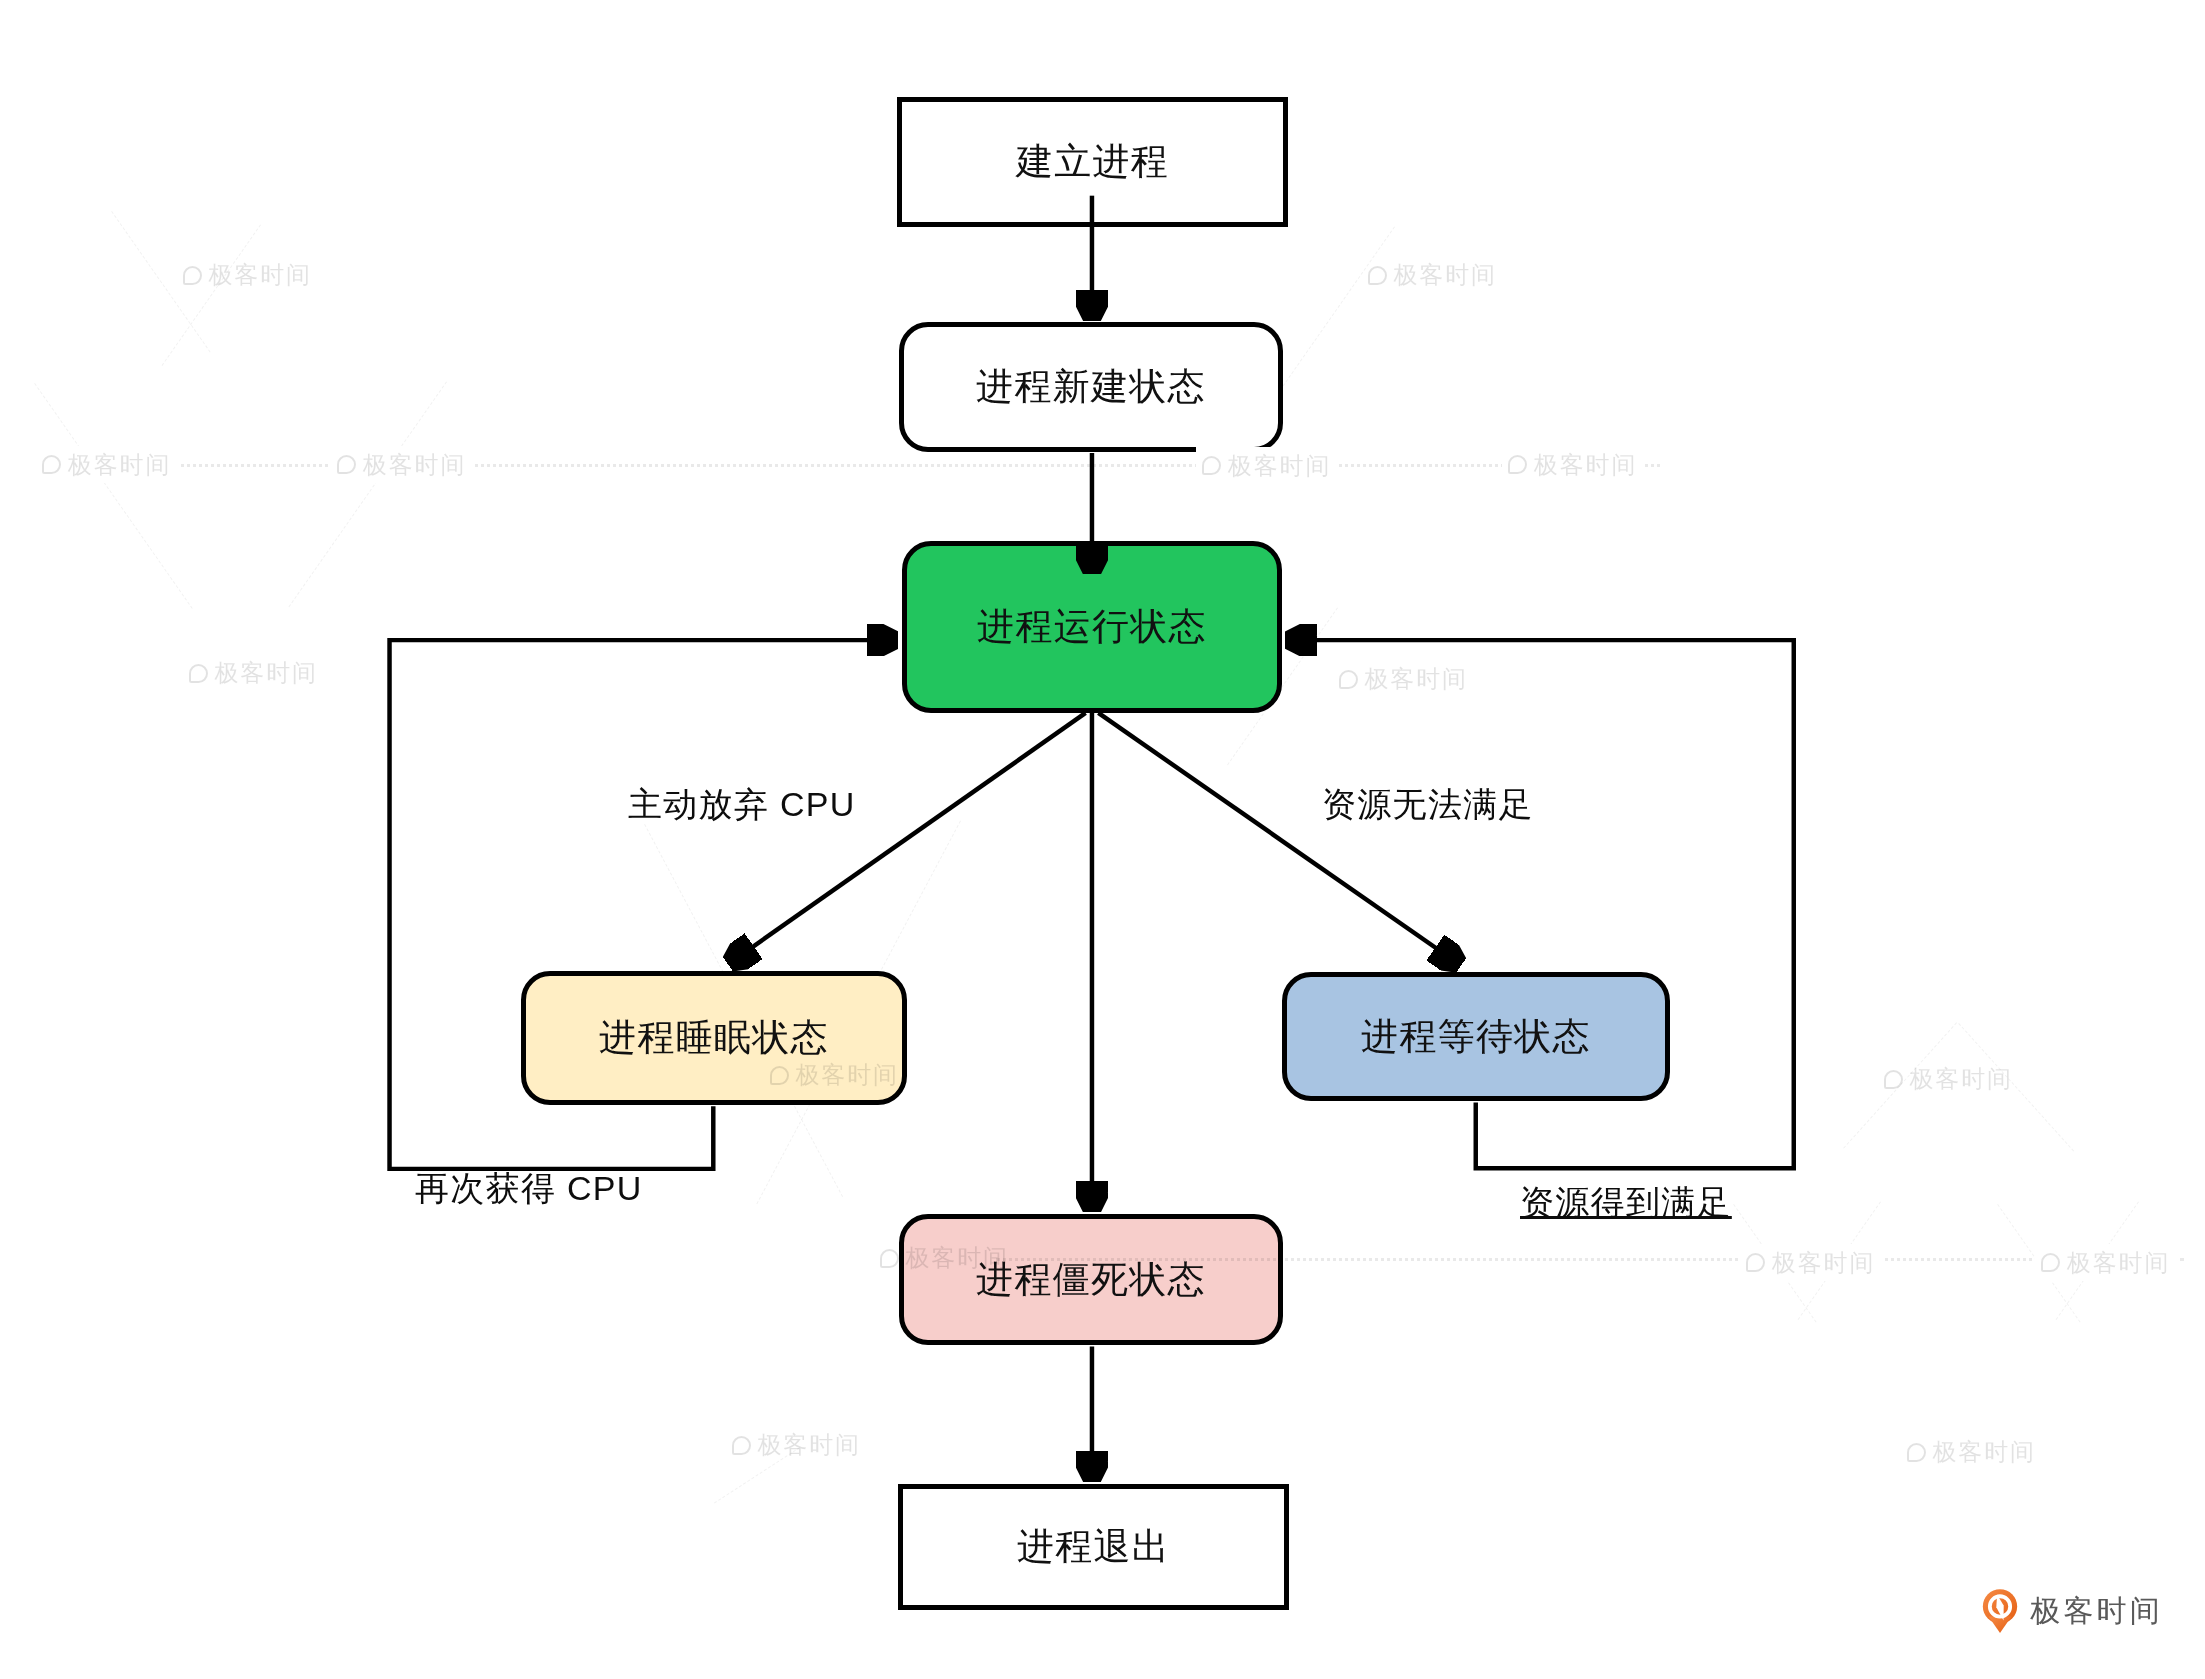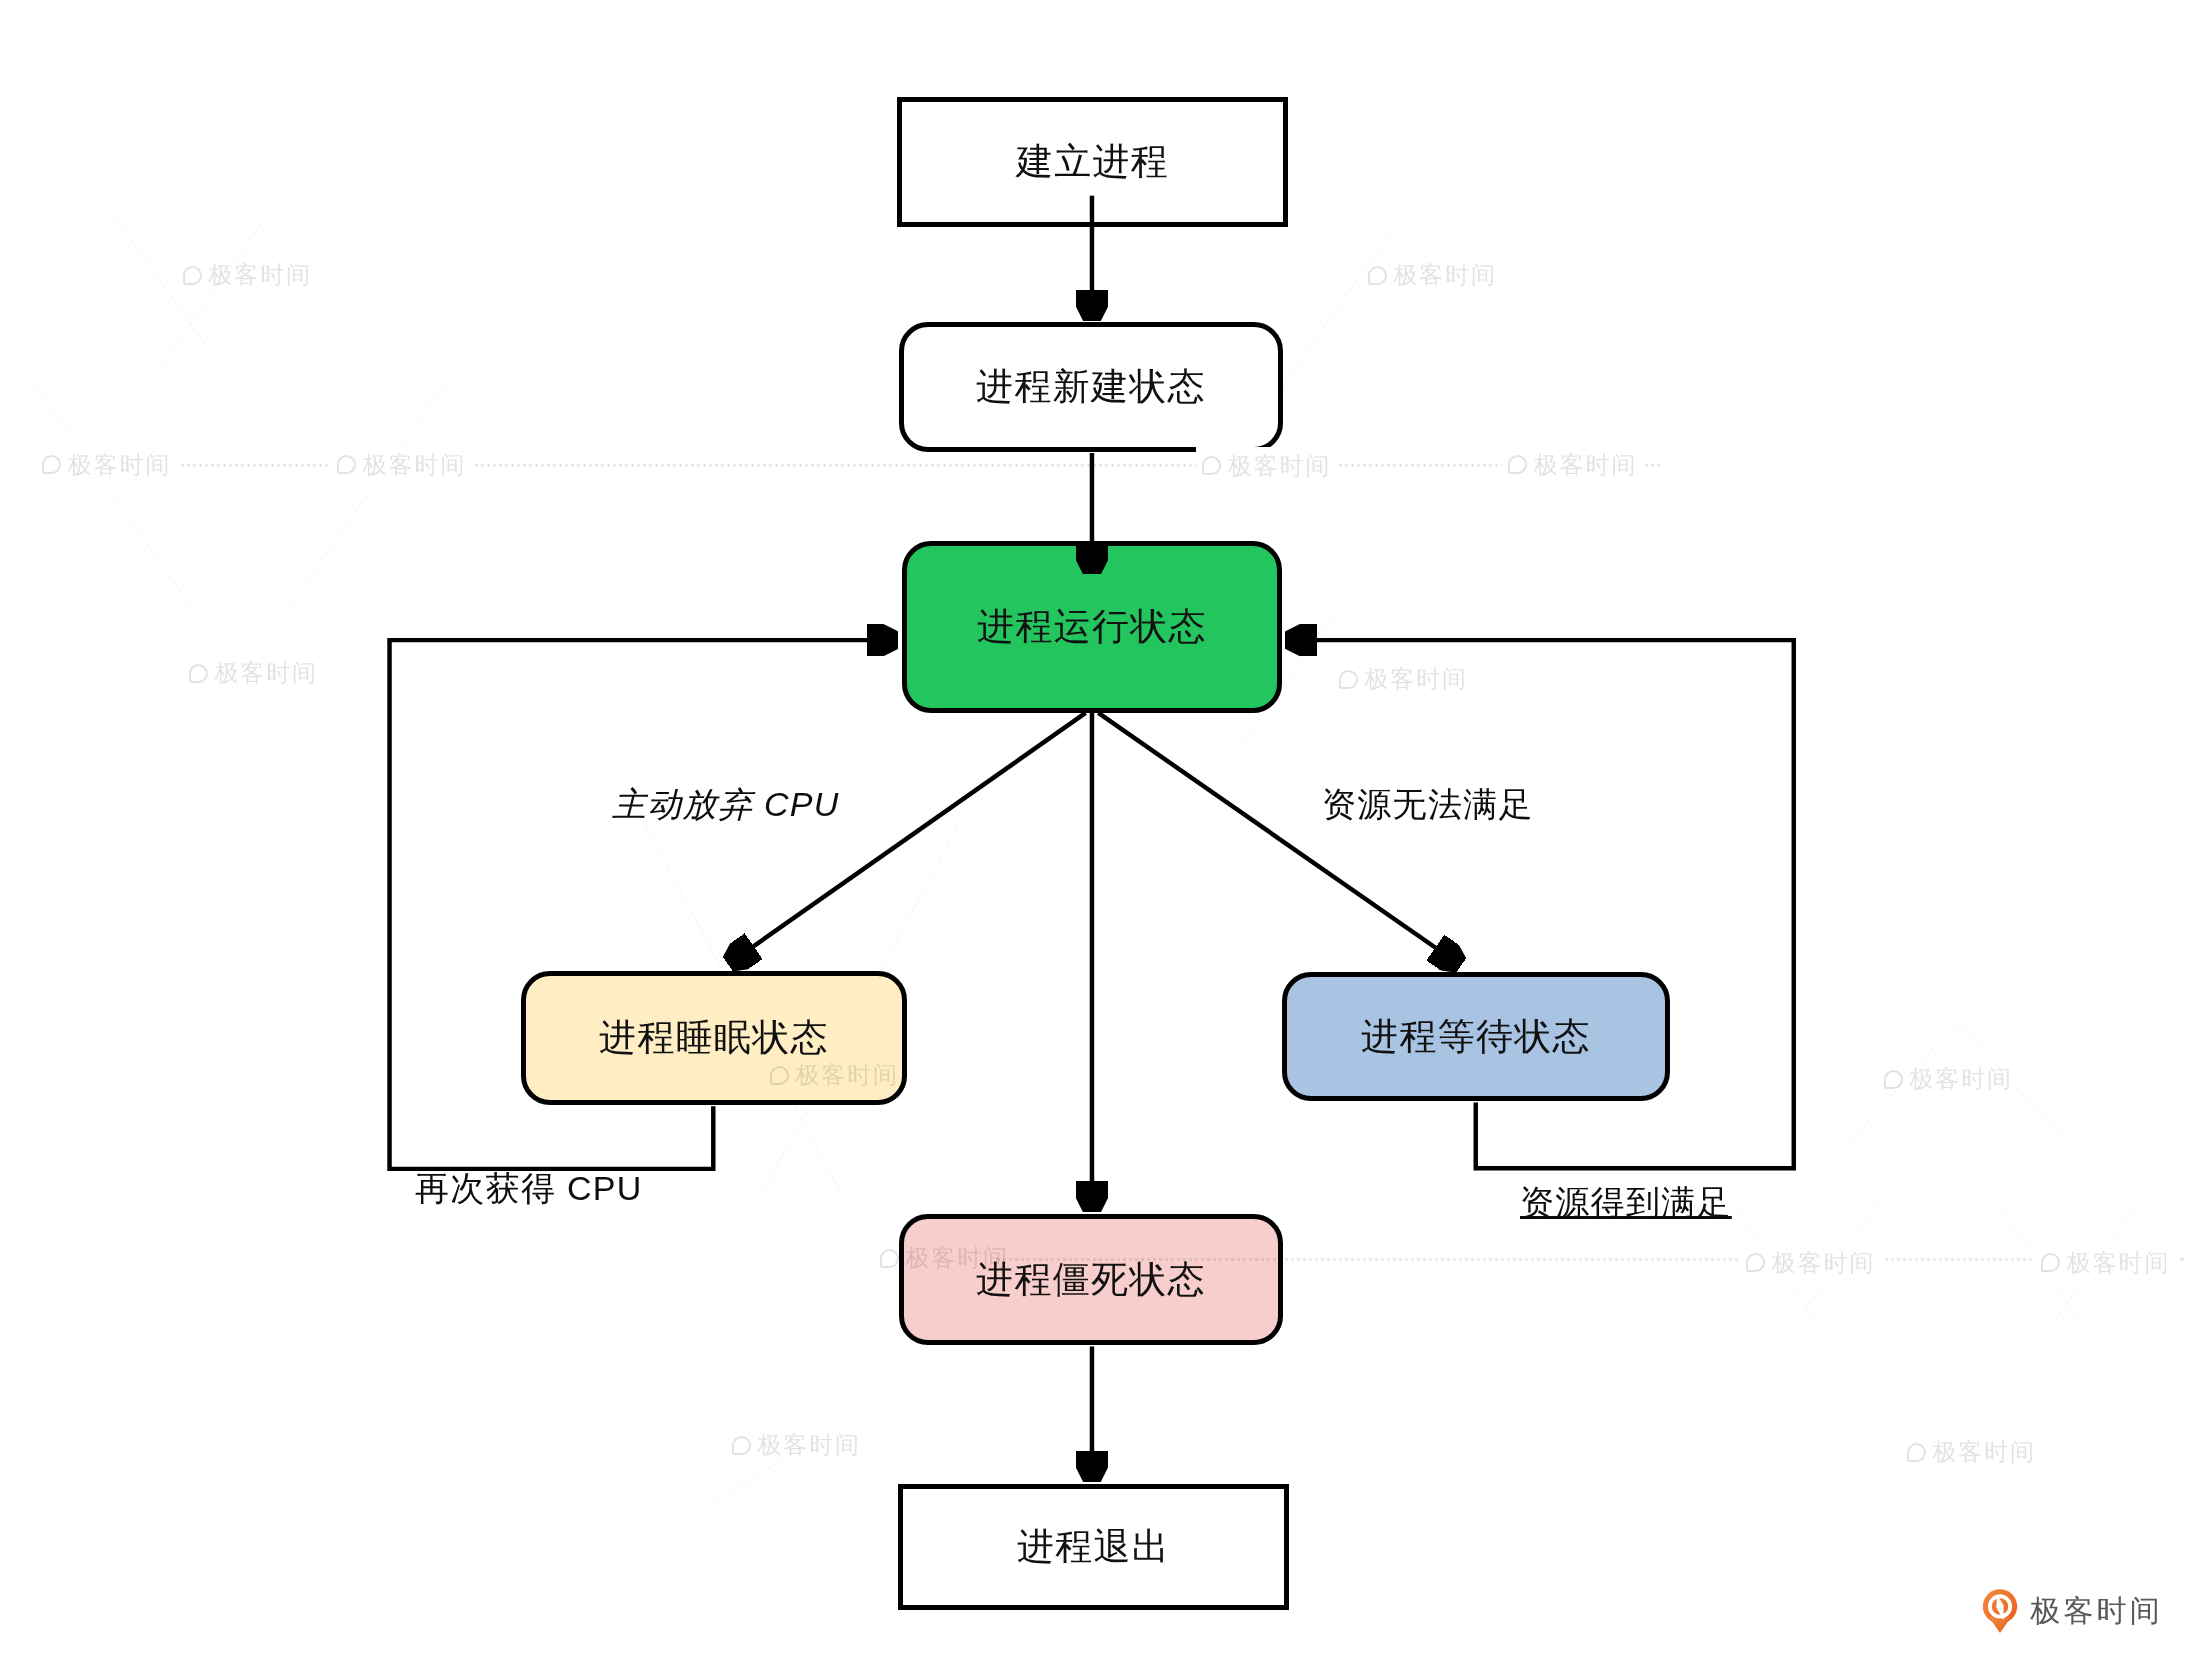--- a/index.html
+++ b/index.html
@@ -19,21 +19,21 @@
   .n-running{left:902px;top:541px; width:380px;height:172px;background:#22c55e;}
   .n-sleep  {left:521px; top:971px;width:386px;height:134px;background:#ffeec4;}
   .n-wait   {left:1282px;top:972px;width:388px;height:129px;background:#a8c4e2;}
   .n-zombie {left:899px;top:1214px;width:384px;height:131px;background:#f7cecb;}
   .n-exit   {left:898px;top:1484px;width:391px;height:126px;}
   
   svg.wires{position:absolute;left:0;top:0;z-index:3;}
   svg.wires path{stroke:#000;stroke-width:7;fill:none;}
   
   .edge-label{position:absolute;font-size:34px;color:#0d0d0d;letter-spacing:1.3px;white-space:nowrap;z-index:6;}
-  .el-giveup{left:612px; top:782px;font-style:italic;}
+  .el-giveup{left:628px; top:782px;}
   .el-unmet {left:1322px;top:782px;}
   .el-regain{left:415px; top:1166px;}
   .el-met   {left:1520px;top:1180px;text-decoration:underline;}
   
   .wm{
     position:absolute;display:flex;align-items:center;gap:6.4px;z-index:5;
     color:rgba(0,0,0,0.115);font-size:24px;letter-spacing:1.9px;white-space:nowrap;
   }
   .wm .ring{
     width:19px;height:19px;border:2.6px solid rgba(0,0,0,0.115);border-radius:50% 50% 50% 12%;

